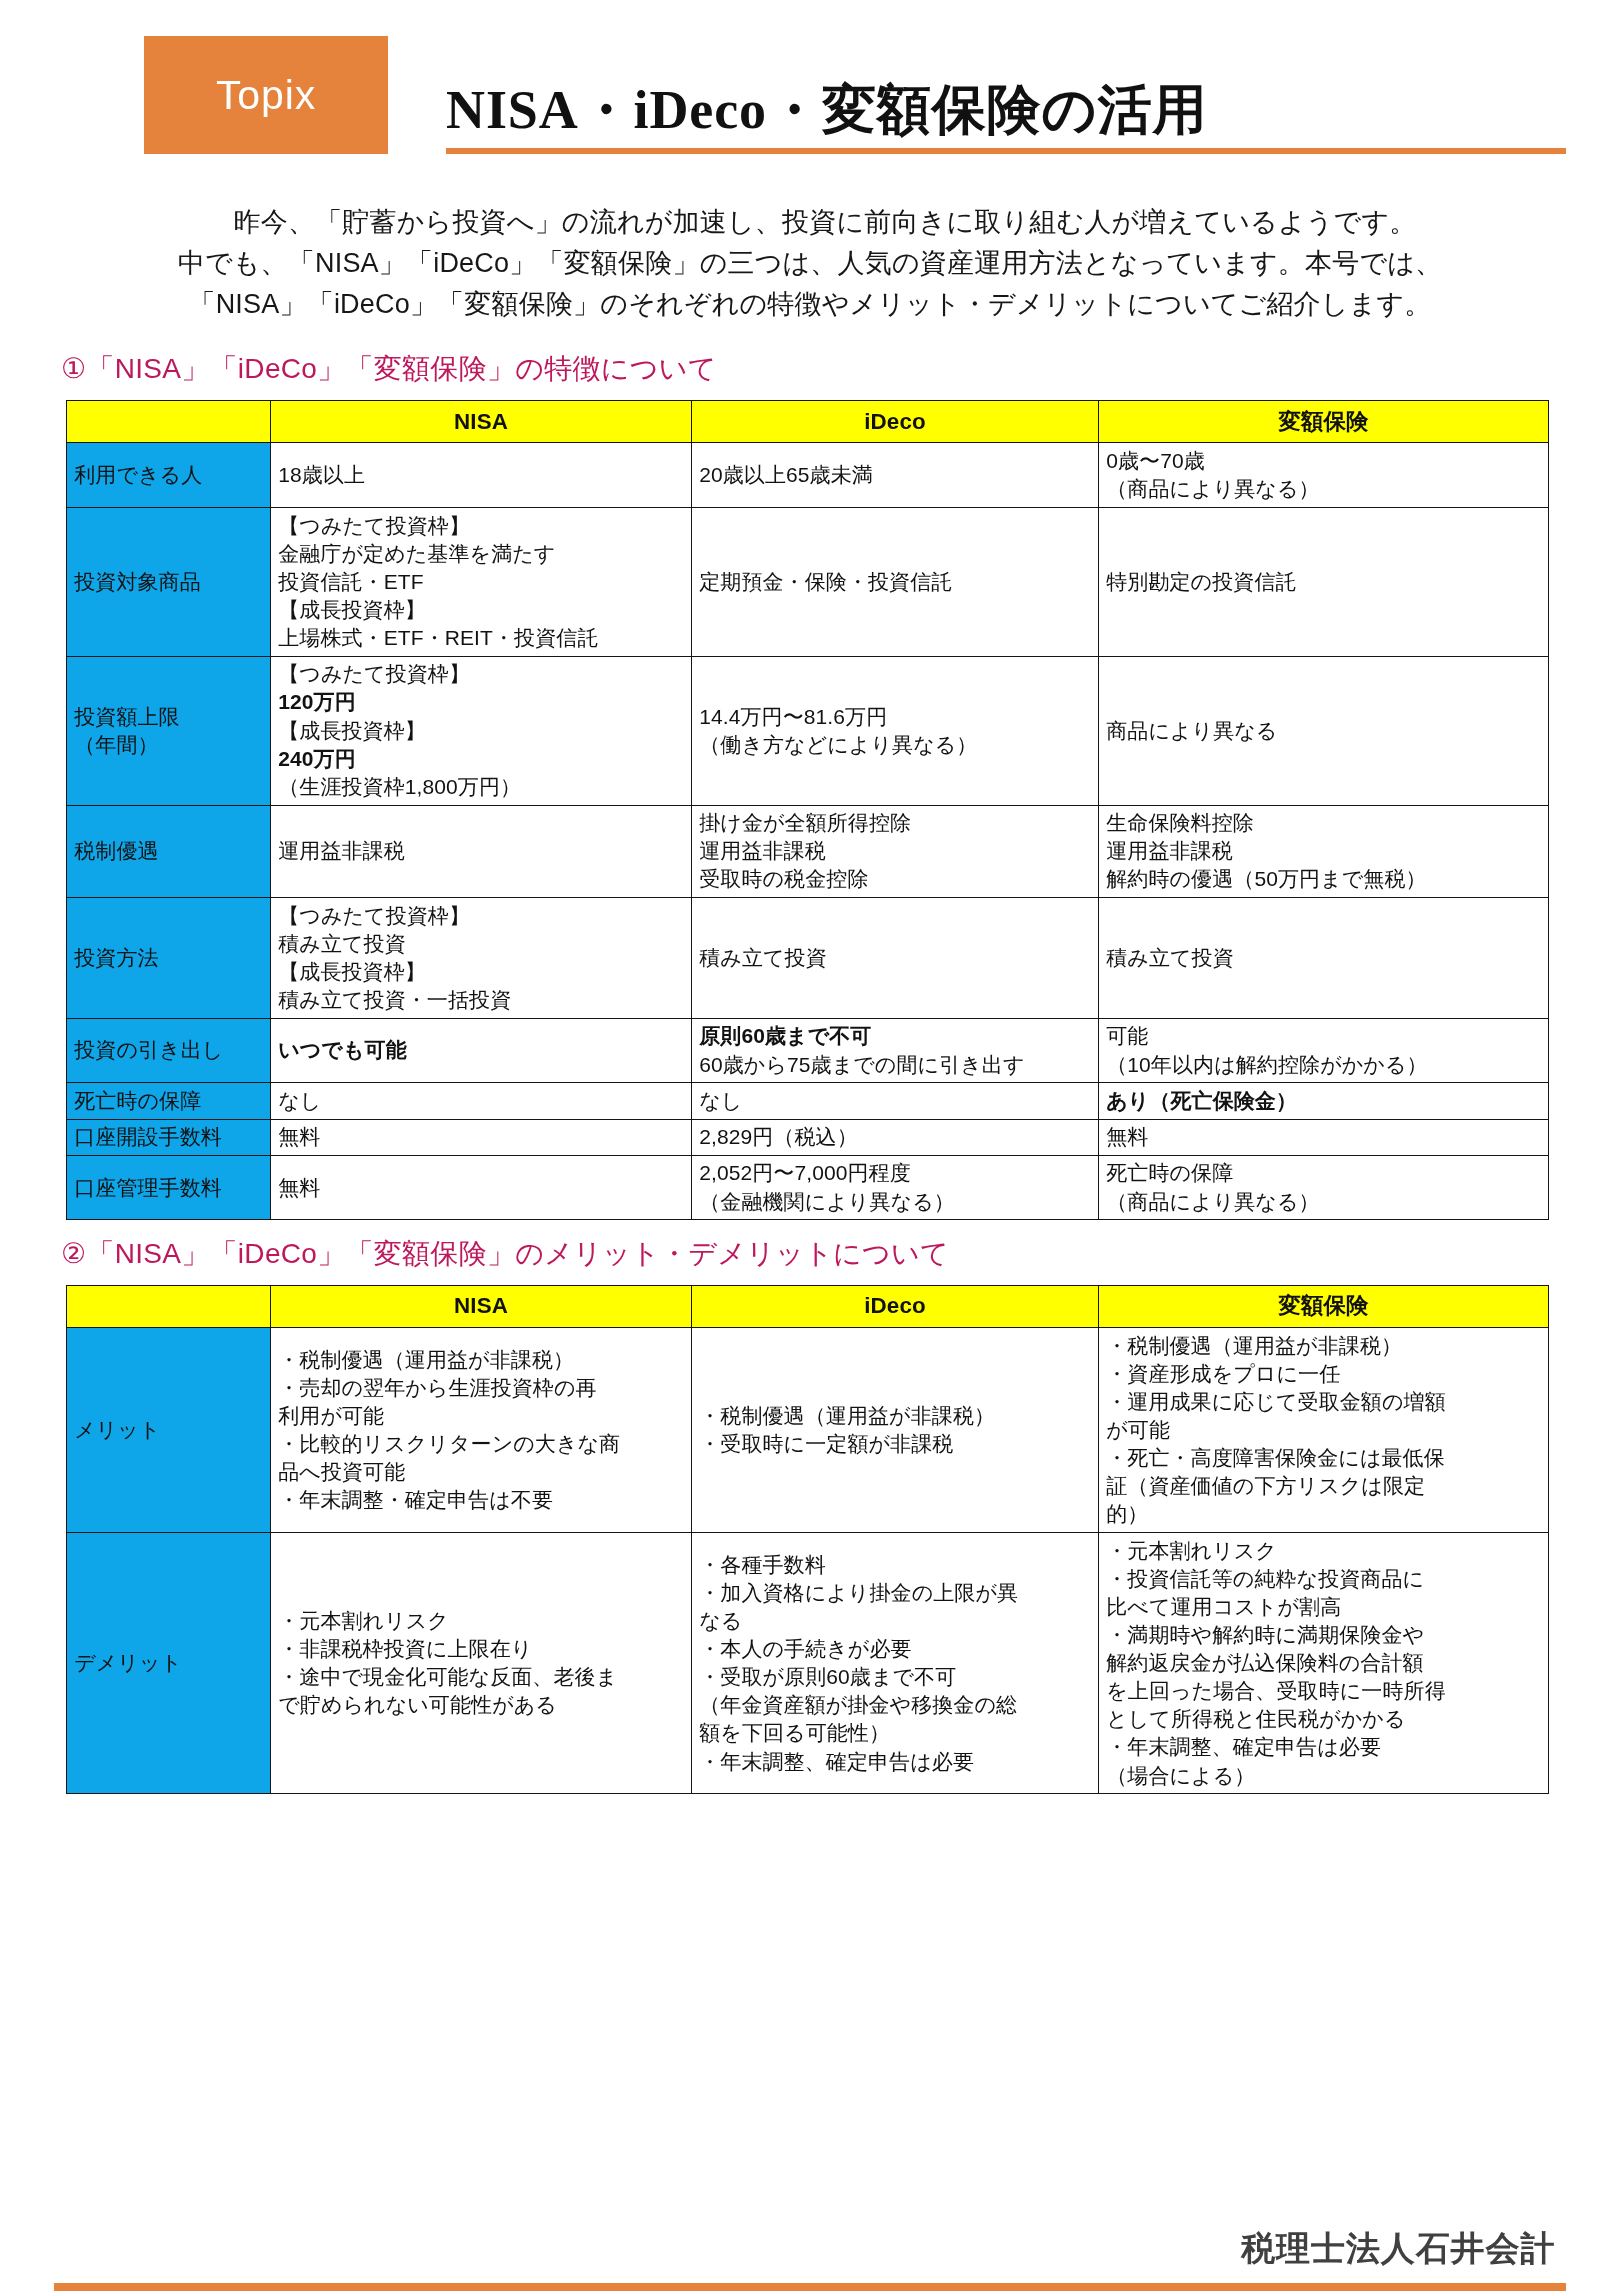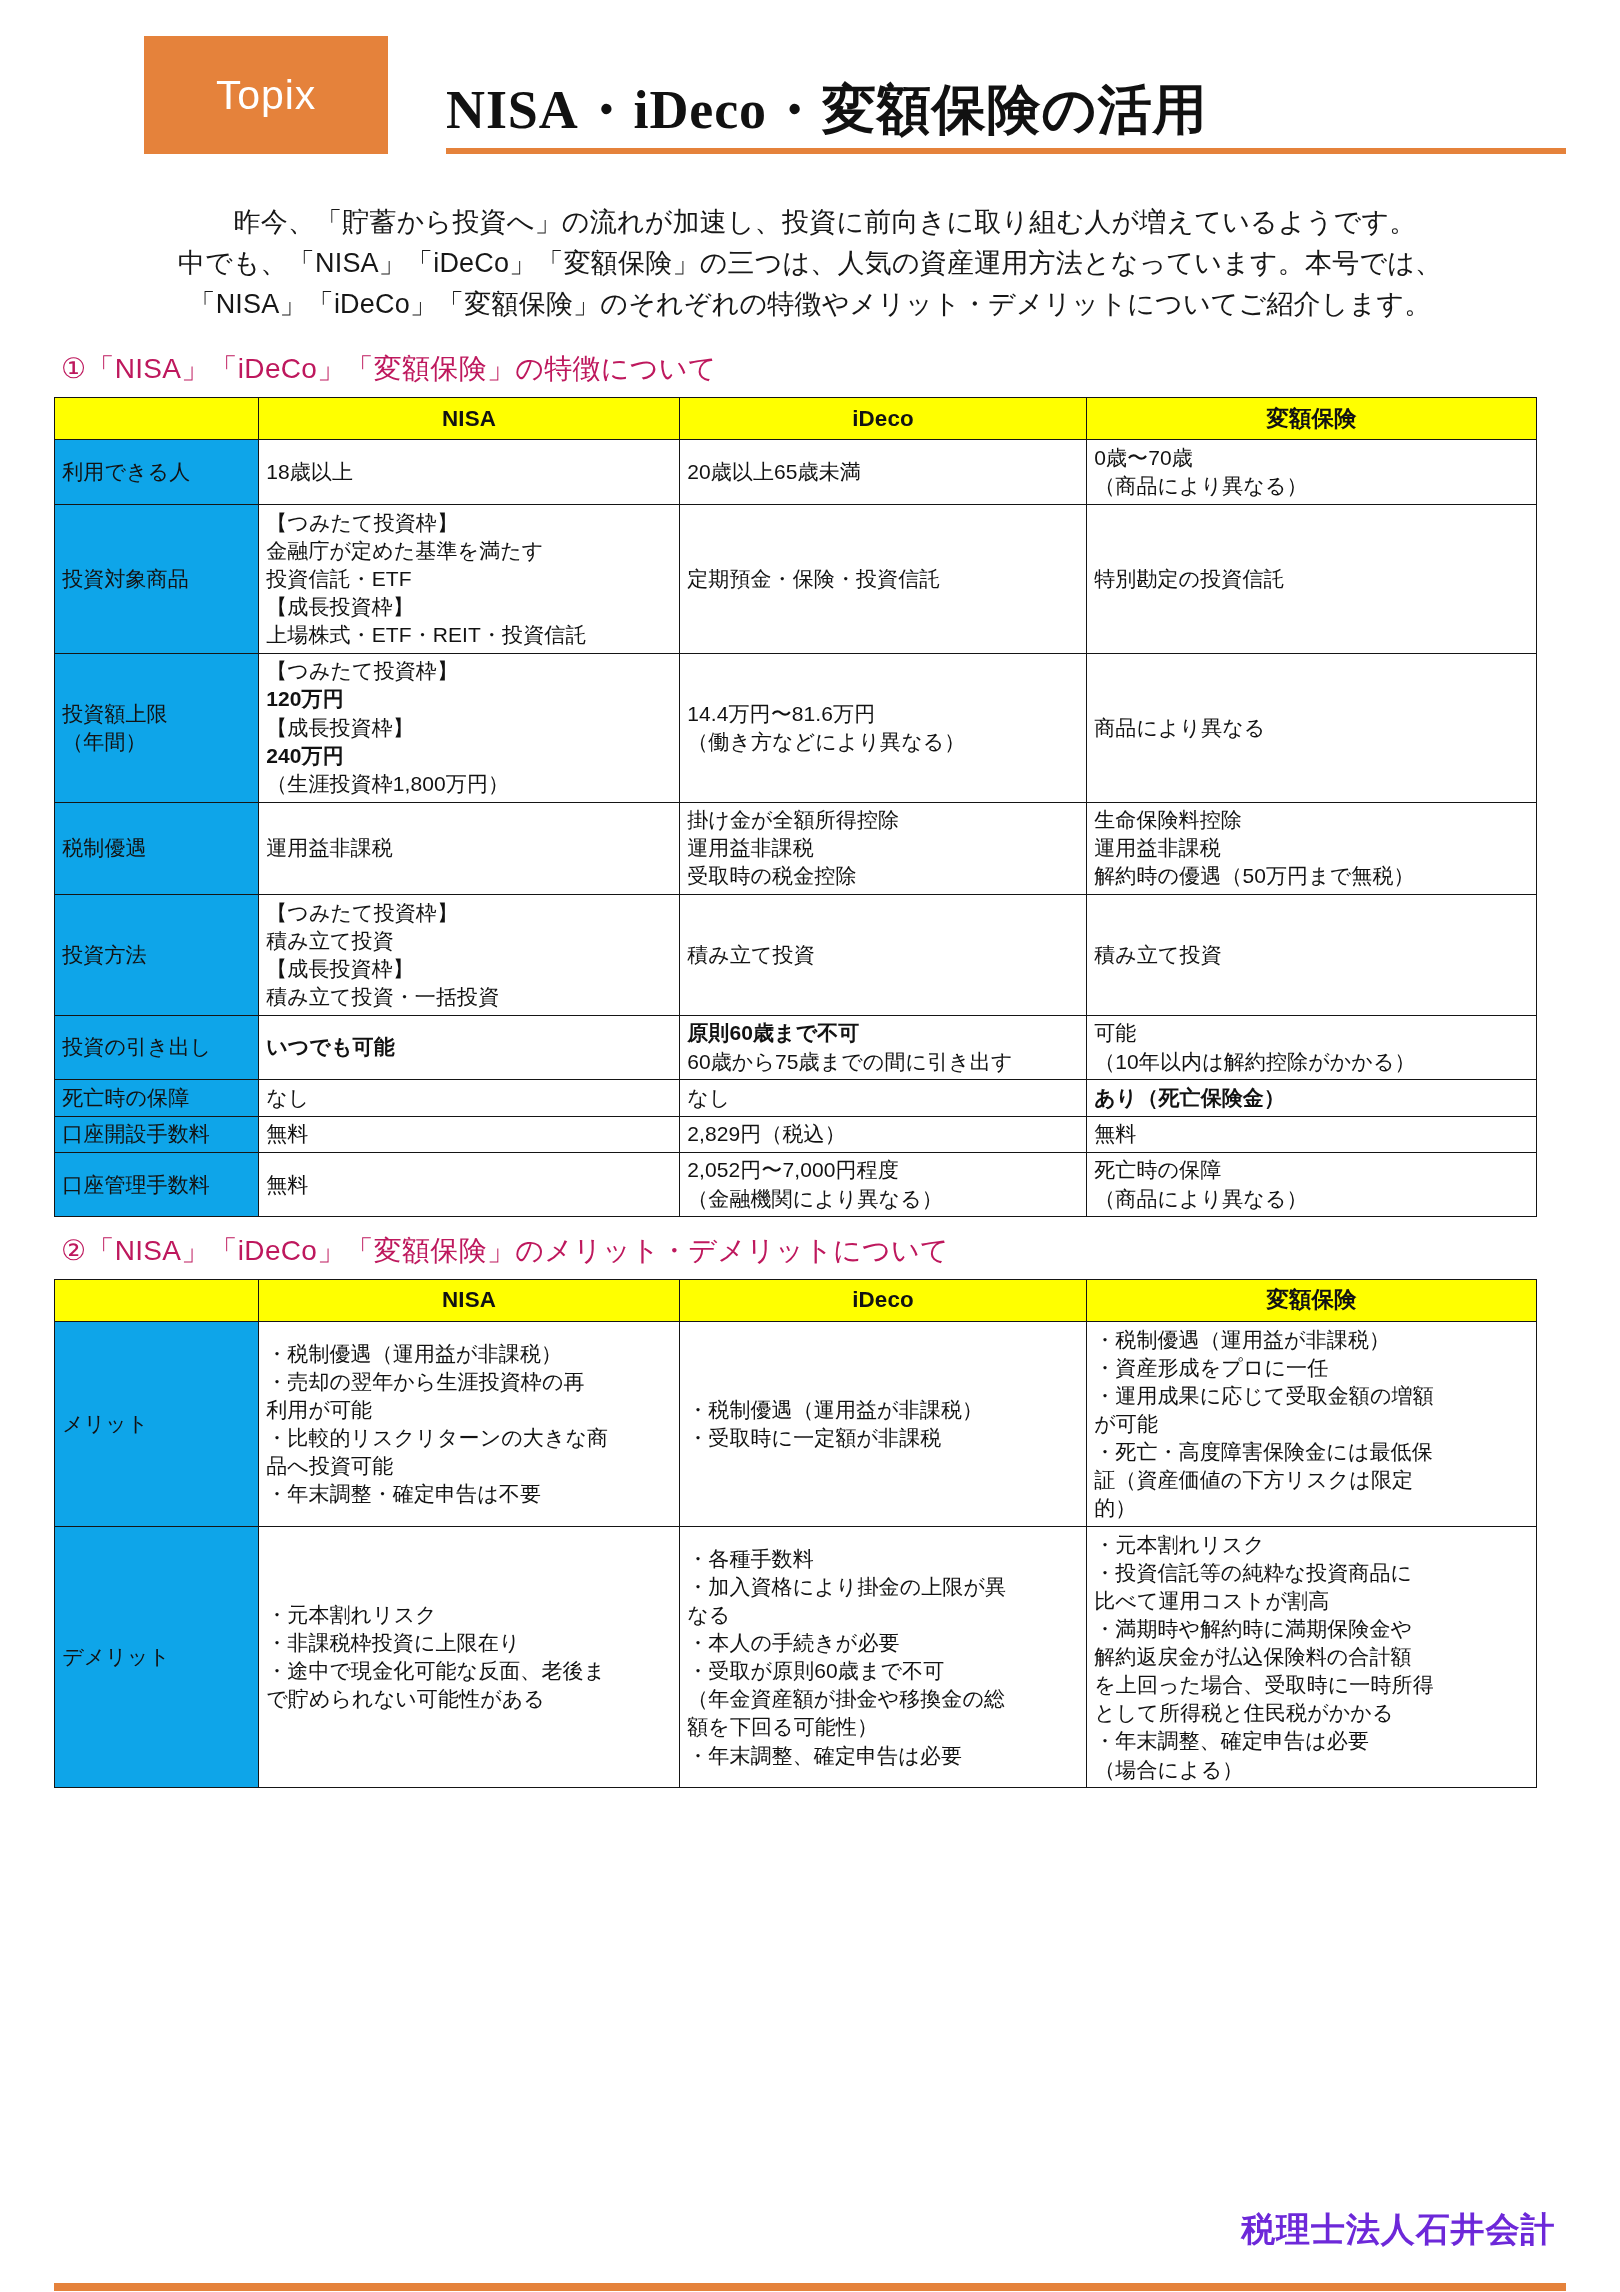--- a/index.html
+++ b/index.html
@@ -92,21 +92,21 @@
     color: #be185d;
     margin: 25px 0 9px 7px;
   }
   .section-heading.second { margin-top: 14.3px; }
 
   
   table.cmp {
     border-collapse: collapse;
     width: 1482px;
     table-layout: fixed;
-    margin: 0;
+    margin: 12px;
   }
   table.cmp td, table.cmp th {
     border: 1.8px solid #151515;
     vertical-align: middle;
     padding: 3.6px 7.2px;
     font-size: 21px;
     line-height: 1.34;
     letter-spacing: 0.1px;
     color: #121212;
     font-weight: normal;
@@ -150,23 +150,23 @@
   .footer {
     position: absolute;
     left: 54px;
     right: 54px;
     bottom: 38px;
   }
   .footer-name {
     text-align: right;
     font-size: 34px;
     font-weight: bold;
-    color: #6d28d9;
+    color: #404040;
     padding-right: 10.7px;
-    padding-bottom: 30px;
+    padding-bottom: 11px;
     letter-spacing: 0.9px;
   }
   .footer-rule {
     height: 8px;
     background: #E5823B;
     width: 100%;
   }
 </style>
 </head>
 <body>

